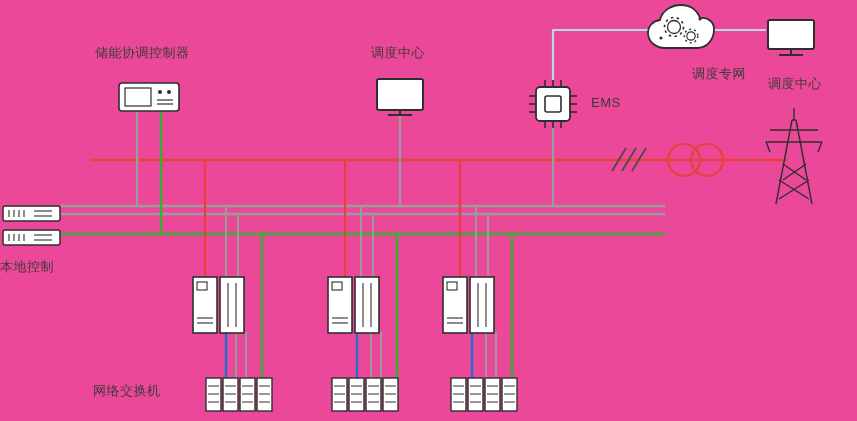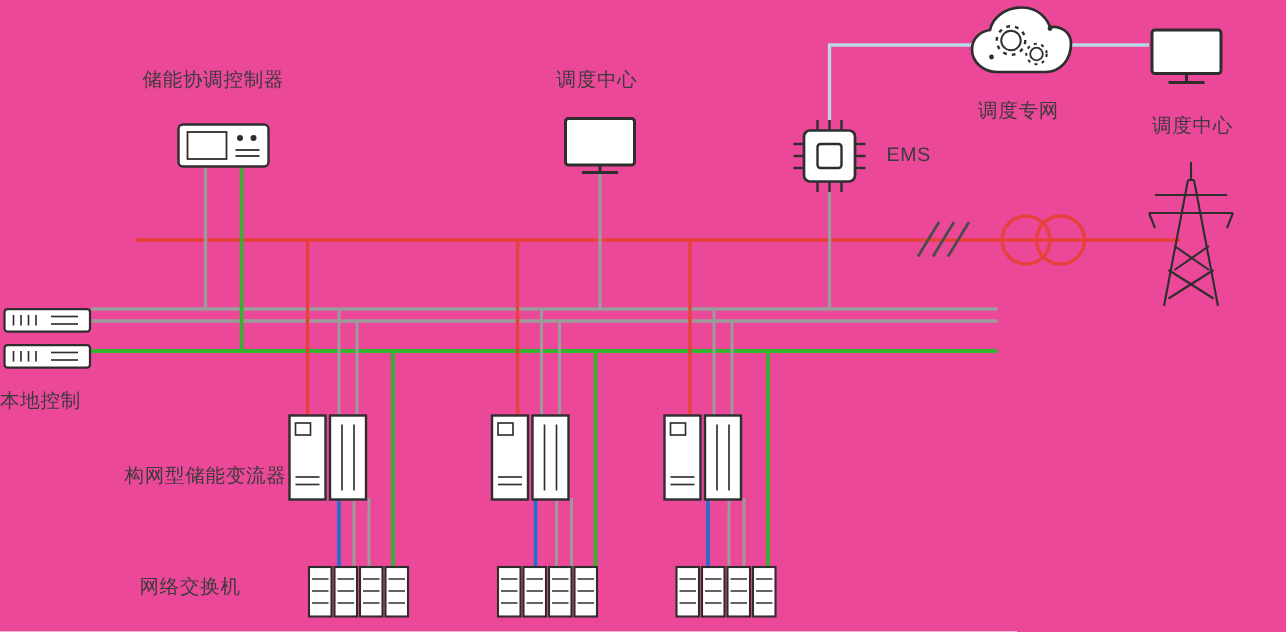--- a/index.html
+++ b/index.html
@@ -206,19 +206,18 @@
       <use href="#rack" x="451" y="378"></use>
       <use href="#rack" x="468" y="378"></use>
       <use href="#rack" x="485" y="378"></use>
       <use href="#rack" x="502" y="378"></use>
     </g>
   </svg>
 
   <div class="lbl" style="left:95px;top:45px">储能协调控制器</div>
   <div class="lbl" style="left:371px;top:45px">调度中心</div>
   <div class="lbl" style="left:591px;top:95px">EMS</div>
-  <div class="lbl" style="left:652px;top:66px">调度专网</div>
+  <div class="lbl" style="left:692px;top:66px">调度专网</div>
   <div class="lbl" style="left:768px;top:76px">调度中心</div>
   <div class="lbl" style="left:0px;top:259px">本地控制</div>
-  <div class="lbl" style="left:83px;top:309px">构网型储能变流器</div>
   <div class="lbl" style="left:93px;top:383px">网络交换机</div>
 
 </div>
 
 </body></html>

